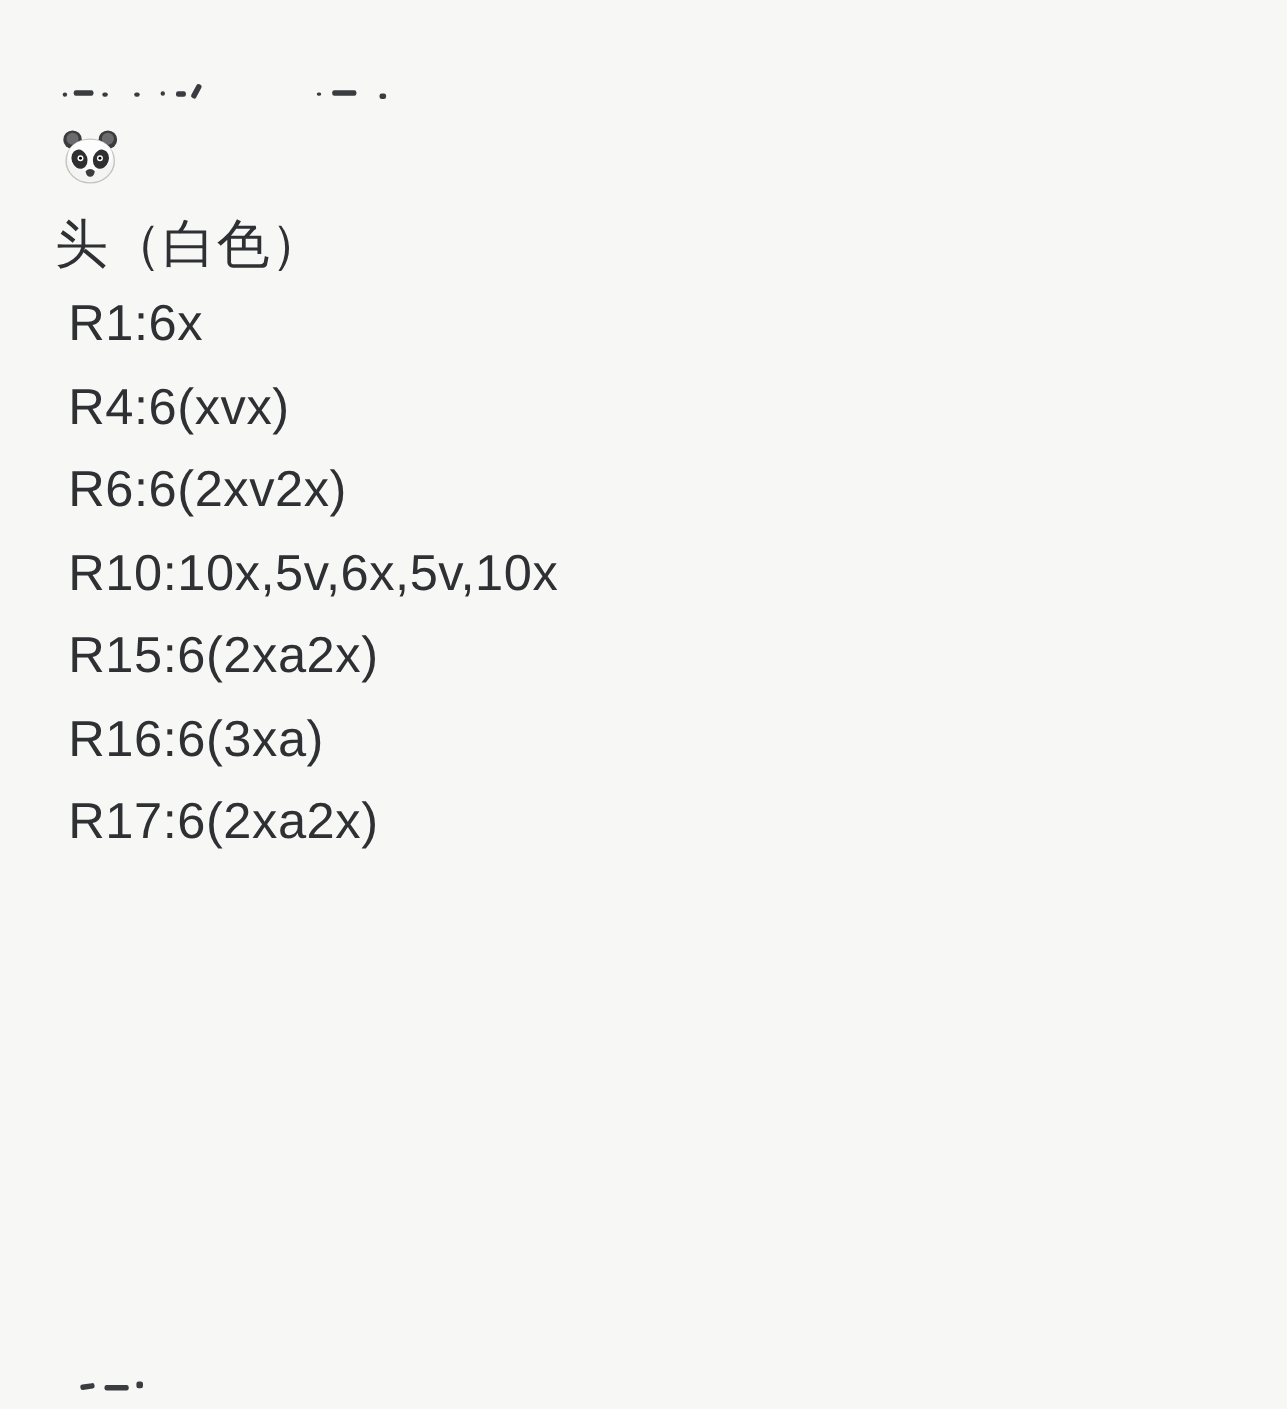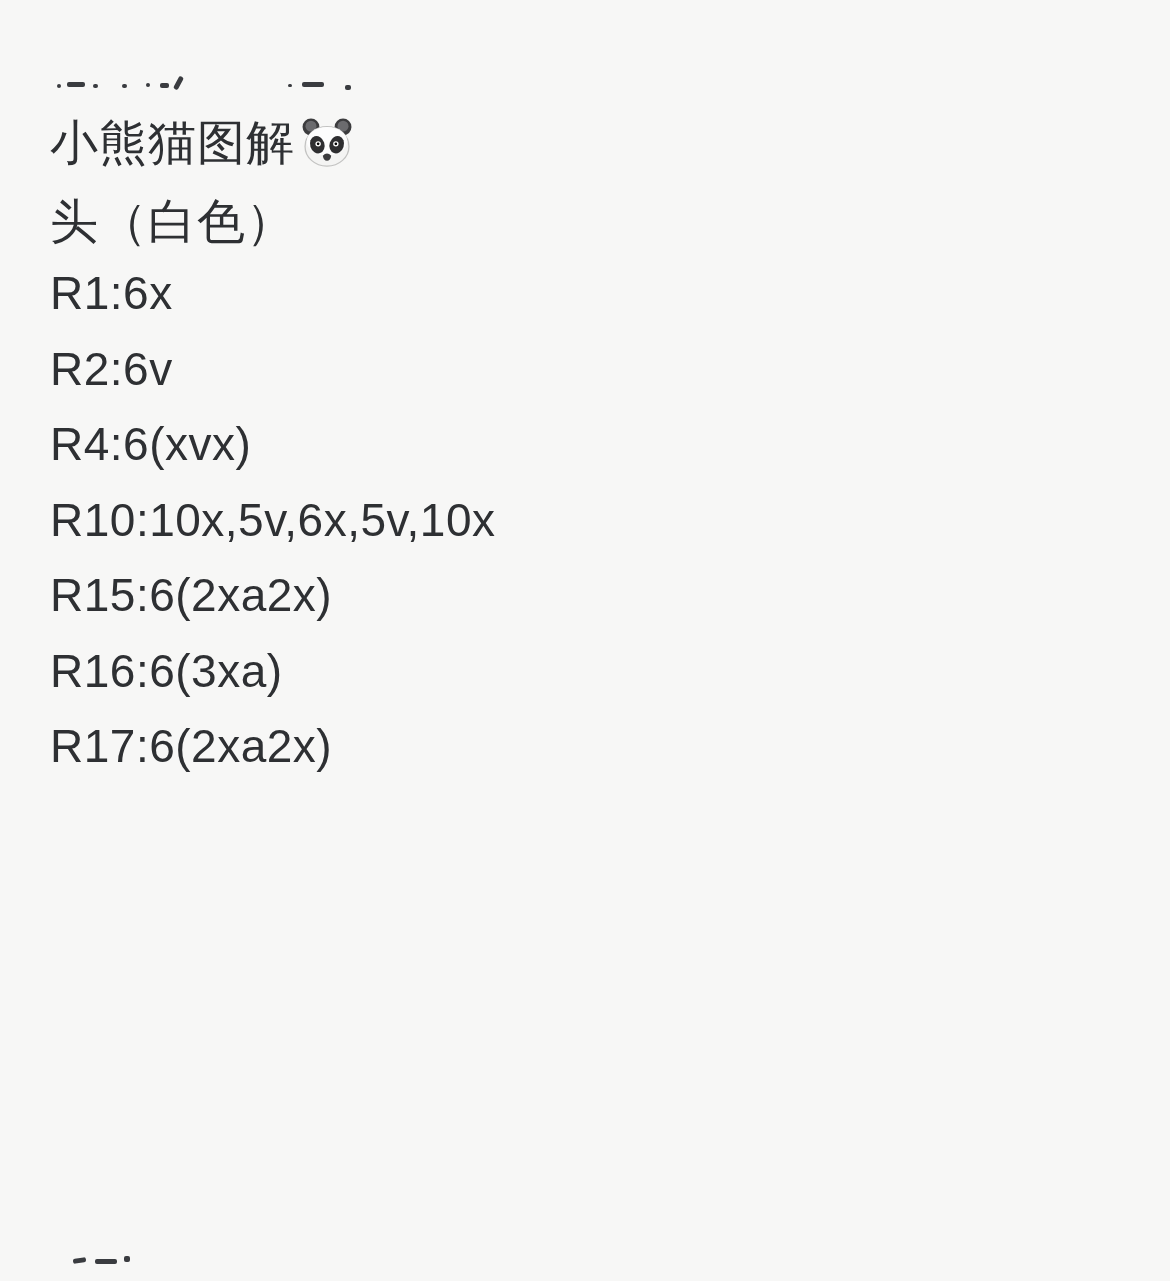--- a/index.html
+++ b/index.html
@@ -54,21 +54,21 @@
     top: 184px;
     height: 75px;
     display: flex;
     align-items: center;
     font-size: 48px;
     letter-spacing: 1px;
   }
   
   .rows {
     position: absolute;
-    left: 50px;
+    left: 62px;
     top: 256px;
     width: 1100px;
   }
   .row {
     height: 75.5px;
     line-height: 75.5px;
     font-size: 46px;
     letter-spacing: 0.5px;
     white-space: nowrap;
   }
@@ -85,21 +85,20 @@
     <span class="frag" style="left:122px; top:84px; width:5px;  height:4px;"></span>
     <span class="frag" style="left:146px; top:83px; width:4px;  height:4px;"></span>
     <span class="frag" style="left:160px; top:83px; width:9px;  height:5px;"></span>
     <span class="frag" style="left:176px; top:76px; width:5px;  height:14px; transform:rotate(28deg);"></span>
     <span class="frag" style="left:288px; top:84px; width:4px;  height:3px;"></span>
     <span class="frag" style="left:302px; top:82px; width:22px; height:5px;"></span>
     <span class="frag" style="left:345px; top:85px; width:6px;  height:5px;"></span>
   </div>
 
   <div class="title-line">
-    <span class="title-text">小熊猫图解</span>
     <svg class="panda-icon" viewBox="0 0 64 64" aria-hidden="true">
       <circle cx="13" cy="13" r="10" fill="#3c3c3e"></circle>
       <circle cx="51" cy="13" r="10" fill="#3c3c3e"></circle>
       <circle cx="13" cy="12" r="6.5" fill="#6b6b6e"></circle>
       <circle cx="51" cy="12" r="6.5" fill="#6b6b6e"></circle>
       <ellipse cx="32" cy="36" rx="26" ry="23.5" fill="#f4f4f3" stroke="#c3c3c2" stroke-width="1.5"></ellipse>
       <ellipse cx="32" cy="30" rx="24" ry="17" fill="#fdfdfd"></ellipse>
       <ellipse cx="20.5" cy="34" rx="8.5" ry="10.5" fill="#2f2f31" transform="rotate(-18 20.5 34)"></ellipse>
       <ellipse cx="43.5" cy="34" rx="8.5" ry="10.5" fill="#2f2f31" transform="rotate(18 43.5 34)"></ellipse>
       <circle cx="21.5" cy="33" r="3.2" fill="#ffffff"></circle>
@@ -107,22 +106,22 @@
       <circle cx="21.5" cy="33" r="1.6" fill="#000000"></circle>
       <circle cx="42.5" cy="33" r="1.6" fill="#000000"></circle>
       <path d="M27 47 Q32 42 37 47 Q36 53 32 53 Q28 53 27 47 Z" fill="#3c3c3e"></path>
     </svg>
   </div>
 
   <div class="section-line">头（白色）</div>
 
   <div class="rows">
     <div class="row">R1:6x</div>
-    <div class="row">R2:6v</div>
     <div class="row">R4:6(xvx)</div>
+    <div class="row">R6:6(2xv2x)</div>
     <div class="row">R10:10x,5v,6x,5v,10x</div>
     <div class="row">R15:6(2xa2x)</div>
     <div class="row">R16:6(3xa)</div>
     <div class="row">R17:6(2xa2x)</div>
   </div>
 
   <div>
     <span class="frag" style="left:73px;  top:1258px; width:13px; height:5px; transform:rotate(-8deg);"></span>
     <span class="frag" style="left:95px;  top:1259px; width:22px; height:5px;"></span>
     <span class="frag" style="left:124px; top:1256px; width:6px;  height:6px;"></span>

